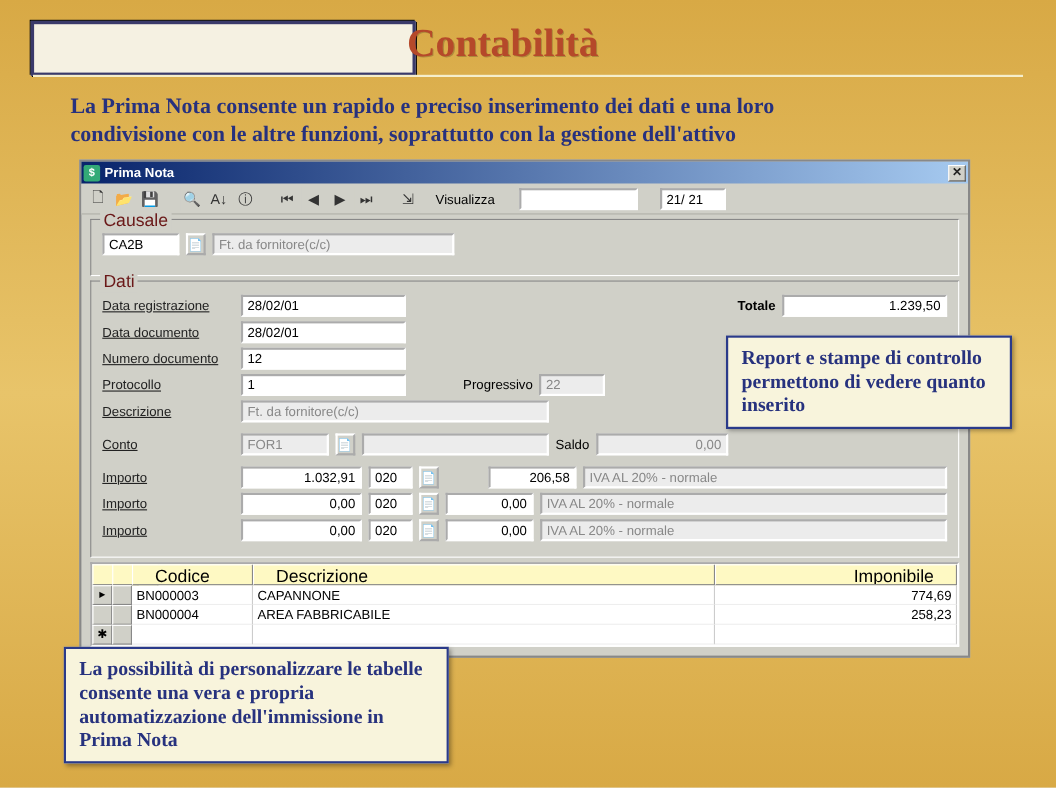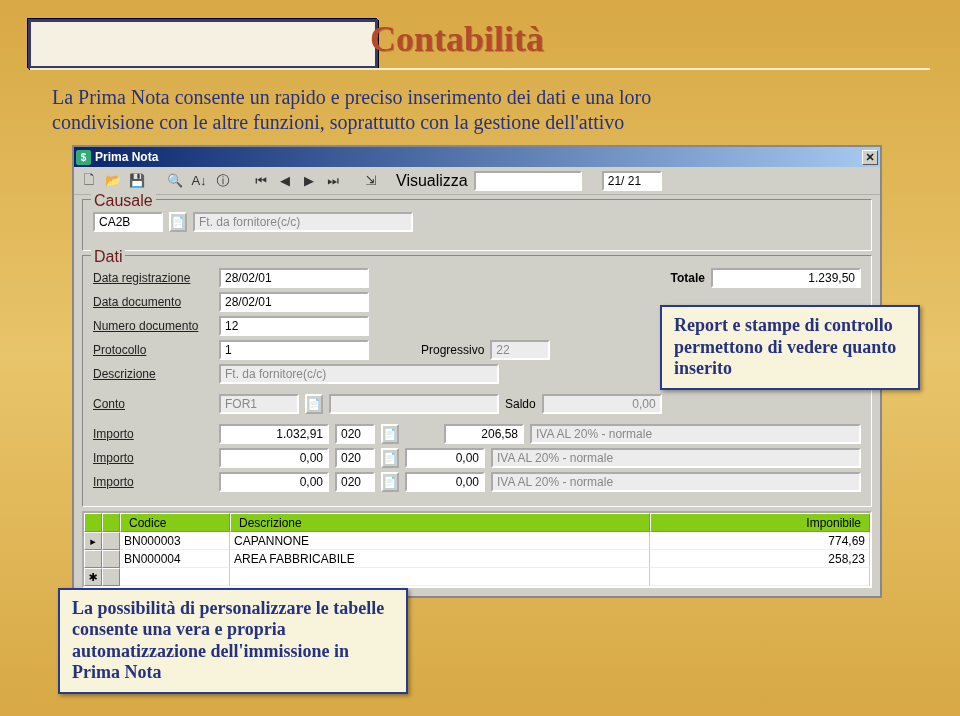--- a/index.html
+++ b/index.html
@@ -33,25 +33,25 @@
   }
   .title-underline {
     position: absolute;
     left: 30px;
     top: 68px;
     right: 30px;
     border-top: 2px solid #f5eecb;
   }
   .intro-text {
     position: absolute;
-    left: 52px;
+    left: 64px;
     top: 85px;
     font-family: "Times New Roman", serif;
     font-size: 20px;
-    font-weight: normal;
+    font-weight: bold;
     color: #27317e;
     line-height: 1.25;
     width: 840px;
   }
   .window {
     position: absolute;
     left: 72px;
     top: 145px;
     width: 810px;
     background: #d0d0c8;
@@ -91,21 +91,21 @@
     font-size: 12px;
     border-bottom: 1px solid #b0b0a8;
   }
   .tbtn {
     width: 22px; height: 22px;
     border: 1px solid #d0d0c8;
     display: inline-flex; align-items: center; justify-content: center;
     font-size: 13px; color: #333;
   }
   .tbtn::after { content: ""; }
-  .vis-label { margin-left: 12px; margin-right: 4px; font-size: 16px; }
+  .vis-label { margin-left: 12px; margin-right: 20px; font-size: 12px; }
   .vis-input, .count-input {
     height: 20px; border: 2px inset #fff; background: #fff;
     font-size: 12px; padding: 1px 4px; width: 108px;
   }
   .count-input { margin-left: 18px; width: 60px; text-align: left; }
   .groupbox {
     border: 1px solid #fff;
     border-left-color: #888;
     border-top-color: #888;
     margin: 4px 8px;
@@ -138,25 +138,25 @@
     border: 2px inset #fff;
     background: #fff;
     font-size: 12px;
   }
   .grid-header, .grid-row {
     display: grid;
     grid-template-columns: 18px 18px 110px 420px 220px;
     align-items: stretch;
   }
   .grid-header > div {
-    background: #84cc16;
+    background: #fef9c3;
     border: 1px solid #888;
     border-left-color: #fff; border-top-color: #fff;
-    padding: 2px 8px;
-    font-size: 12px;
+    padding: 2px 20px;
+    font-size: 16px;
     height: 19px;
     overflow: hidden;
   }
   .grid-row > div {
     border-right: 1px solid #ccc;
     border-bottom: 1px solid #eee;
     padding: 2px 4px;
     height: 18px;
     overflow: hidden;
   }

